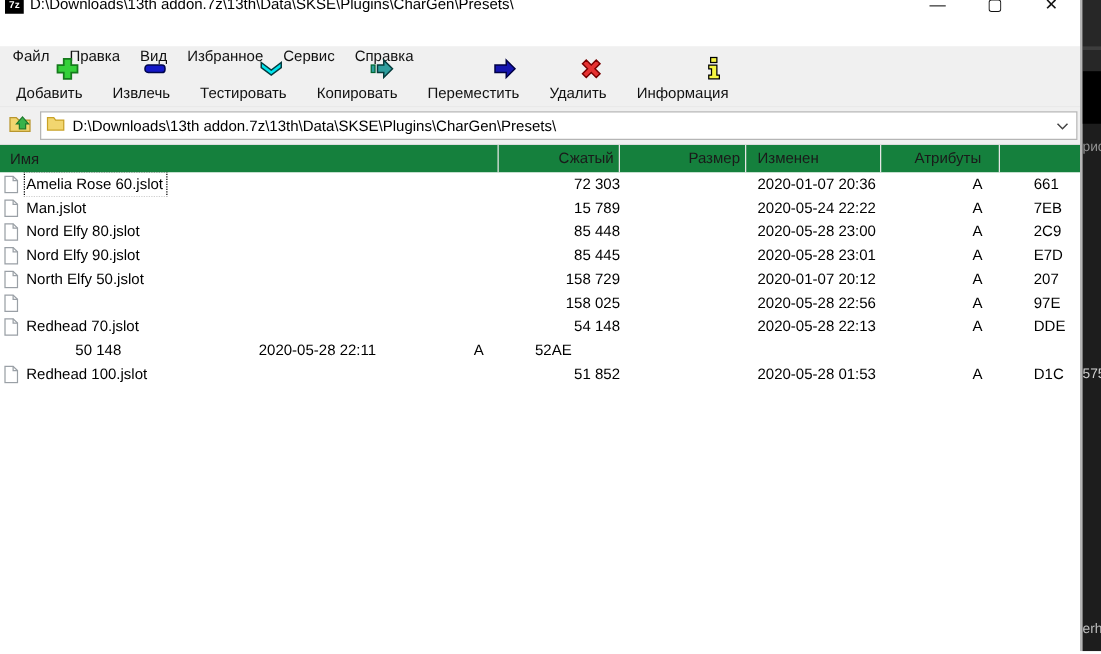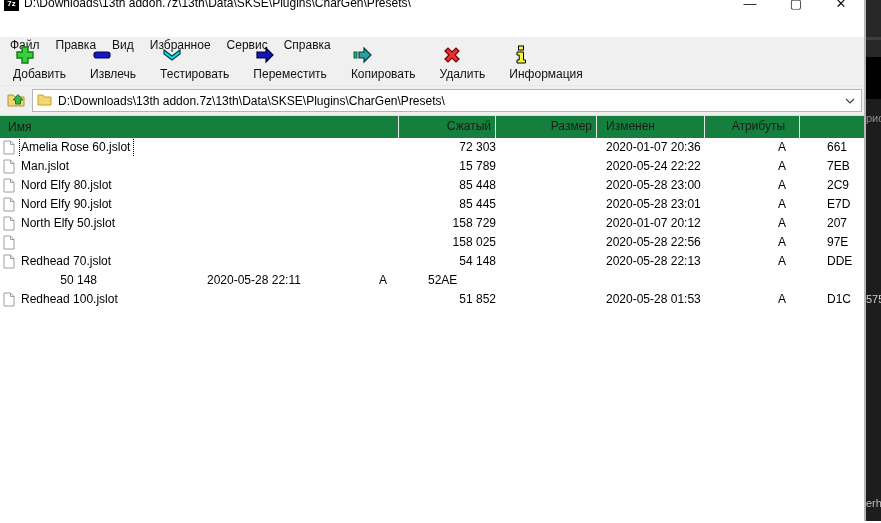--- a/index.html
+++ b/index.html
@@ -25,21 +25,21 @@
   .win-btn {
     position:absolute; top:0; height:26px; width:30px; display:flex;
     align-items:center; justify-content:center; font-size:13px; color:#111;
   }
   .wb-min { left:735px; } .wb-max { left:781px; } .wb-close { left:826px; }
   
   .menubar { height:24px; background:#fff; display:flex; align-items:center; padding-left:2px; }
   .menu-item { padding:0 8px; font-size:12px; color:#111; height:22px; line-height:22px;margin-top:40px; }
   
   .toolbar { height:49px; background:#f0f0f0; display:flex; align-items:center; padding-left:1px; border-bottom:1px solid #e6e6e6; }
-  .tb-btn { display:flex; flex-direction:column; align-items:flex-start; justify-content:center; padding:2px 12px 0 12px; height:48px; }
+  .tb-btn { display:flex; flex-direction:column; align-items:flex-end; justify-content:center; padding:2px 12px 0 12px; height:48px; }
   .tb-icon { width:24px; height:22px; display:flex; align-items:center; justify-content:center; }
   .tb-label { font-size:12px; color:#111; margin-top:1px; white-space:nowrap; }
   
   .addressbar { height:29px; background:#f0f0f0; display:flex; align-items:center; padding:0 2px 0 2px; }
   .up-btn { width:28px; height:25px; display:flex; align-items:center; justify-content:center; flex:0 0 auto; }
   .path-box {
     flex:1; height:23px; background:#fff; border:1px solid #b5b5b5;
     display:flex; align-items:center; padding-left:4px; margin-left:2px; position:relative;
   }
   .path-text { font-size:12px; color:#000; margin-left:6px; white-space:nowrap; overflow:hidden; flex:1; }
@@ -119,33 +119,33 @@
         <span class="tb-icon">
           <svg width="22" height="22" viewBox="0 0 22 22">
               <path d="M3 6 L11 12 L19 6 L19 10 L11 16 L3 10 Z" fill="#00e5ee" stroke="#043a3e" stroke-width="1.2"></path>
             </svg>
         </span>
         <span class="tb-label">Тестировать</span>
       </div>
       <div class="tb-btn">
         <span class="tb-icon">
           <svg width="22" height="22" viewBox="0 0 22 22">
-              <path d="M3 8 h9 V4 l7 7 -7 7 v-4 H3 z" fill="#1515b0" stroke="#000044" stroke-width="1.2"></path>
-            </svg>
-        </span>
-        <span class="tb-label">Переместить</span>
-      </div>
-      <div class="tb-btn">
-        <span class="tb-icon">
-          <svg width="22" height="22" viewBox="0 0 22 22">
               <rect x="2" y="8" width="3" height="6" fill="#2e9e9e" stroke="#063" stroke-width="1"></rect>
               <path d="M7 8 h5 V4 l7 7 -7 7 v-4 H7 z" fill="#2e9e9e" stroke="#053c3c" stroke-width="1.2"></path>
             </svg>
         </span>
         <span class="tb-label">Копировать</span>
+      </div>
+      <div class="tb-btn">
+        <span class="tb-icon">
+          <svg width="22" height="22" viewBox="0 0 22 22">
+              <path d="M3 8 h9 V4 l7 7 -7 7 v-4 H3 z" fill="#1515b0" stroke="#000044" stroke-width="1.2"></path>
+            </svg>
+        </span>
+        <span class="tb-label">Переместить</span>
       </div>
       <div class="tb-btn">
         <span class="tb-icon">
           <svg width="22" height="22" viewBox="0 0 22 22">
               <path d="M4 7 L7 4 L11 8 L15 4 L18 7 L14 11 L18 15 L15 18 L11 14 L7 18 L4 15 L8 11 Z" fill="#e63232" stroke="#7a0000" stroke-width="1.2"></path>
             </svg>
         </span>
         <span class="tb-label">Удалить</span>
       </div>
       <div class="tb-btn">

